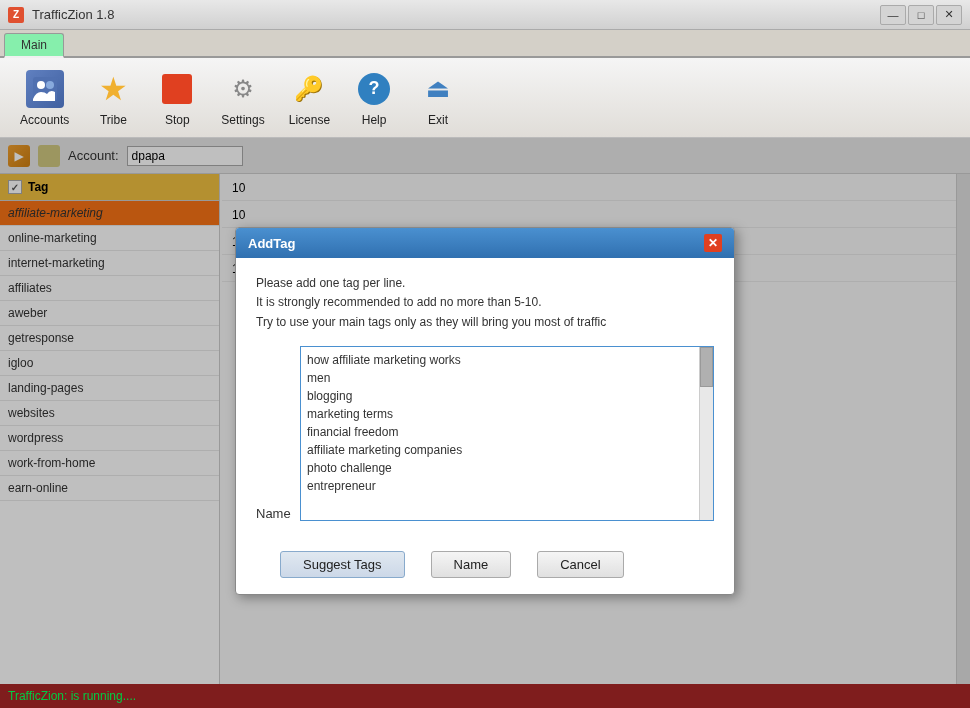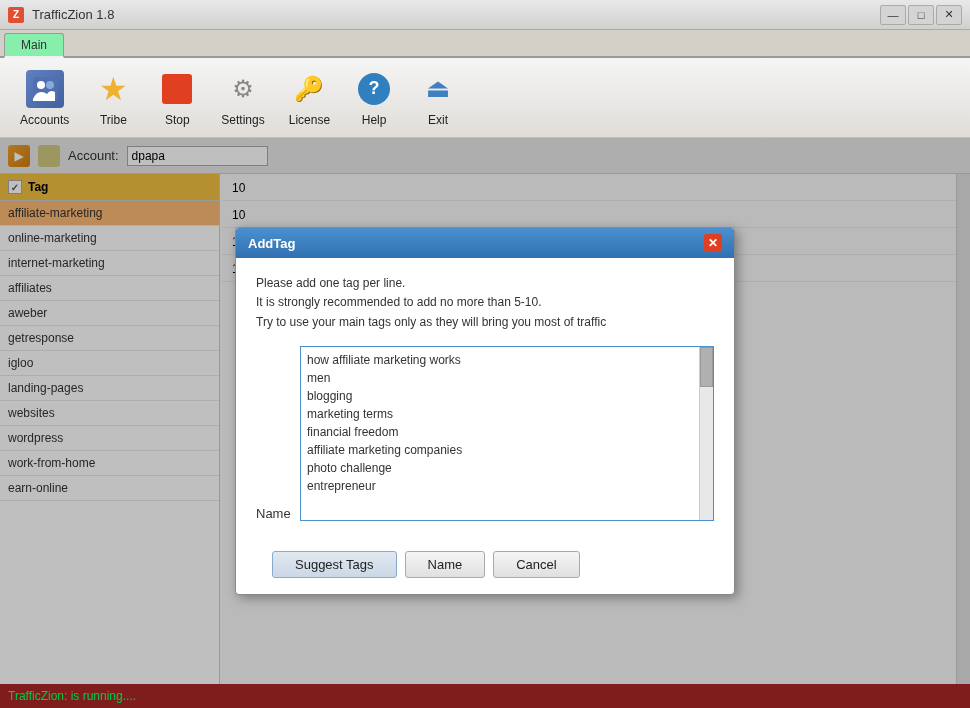--- a/index.html
+++ b/index.html
@@ -176,21 +176,21 @@
     .account-icon2 {
       width: 22px; height: 22px;
       background: #d0c880;
       border-radius: 3px;
     }
     .account-label { font-size: 13px; color: #333; }
     .account-input {
       border: 1px solid #aaa;
       background: white;
       padding: 2px 4px;
-      width: 141px;
+      width: 116px;
       font-size: 12px;
     }
 
     
     .table-area {
       display: flex;
       height: calc(100% - 36px);
     }
     .tag-table {
       width: 220px;
@@ -214,21 +214,21 @@
       display: flex; align-items: center; justify-content: center;
       font-size: 10px; color: #555;
     }
     .tag-row {
       padding: 5px 8px;
       border-bottom: 1px solid #e8e8e8;
       cursor: pointer;
       font-size: 12px;
       color: #333;
     }
-    .tag-row.selected { background: #fdba74; }
+    .tag-row.selected { background: #f97316; font-style: italic; }
 
     .right-area {
       flex: 1;
       background: #f8f8f8;
       position: relative;
     }
     .right-table {
       width: 100%;
     }
     .right-table td {
@@ -344,22 +344,23 @@
     }
     .modal-scrollbar-thumb {
       width: 100%;
       height: 40px;
       background: #b0b0b0;
       border: 1px solid #999;
     }
     .modal-footer {
       display: flex;
       justify-content: flex-start;
-      gap: 8px;
+      gap: 26px;
       padding: 14px 36px 16px;
+      margin-left: 8px;
     }
     .modal-btn {
       padding: 5px 22px;
       border: 1px solid #aaa;
       background: linear-gradient(to bottom, #f5f5f5, #e0e0e0);
       border-radius: 3px;
       font-size: 13px;
       cursor: pointer;
       color: #222;
     }

